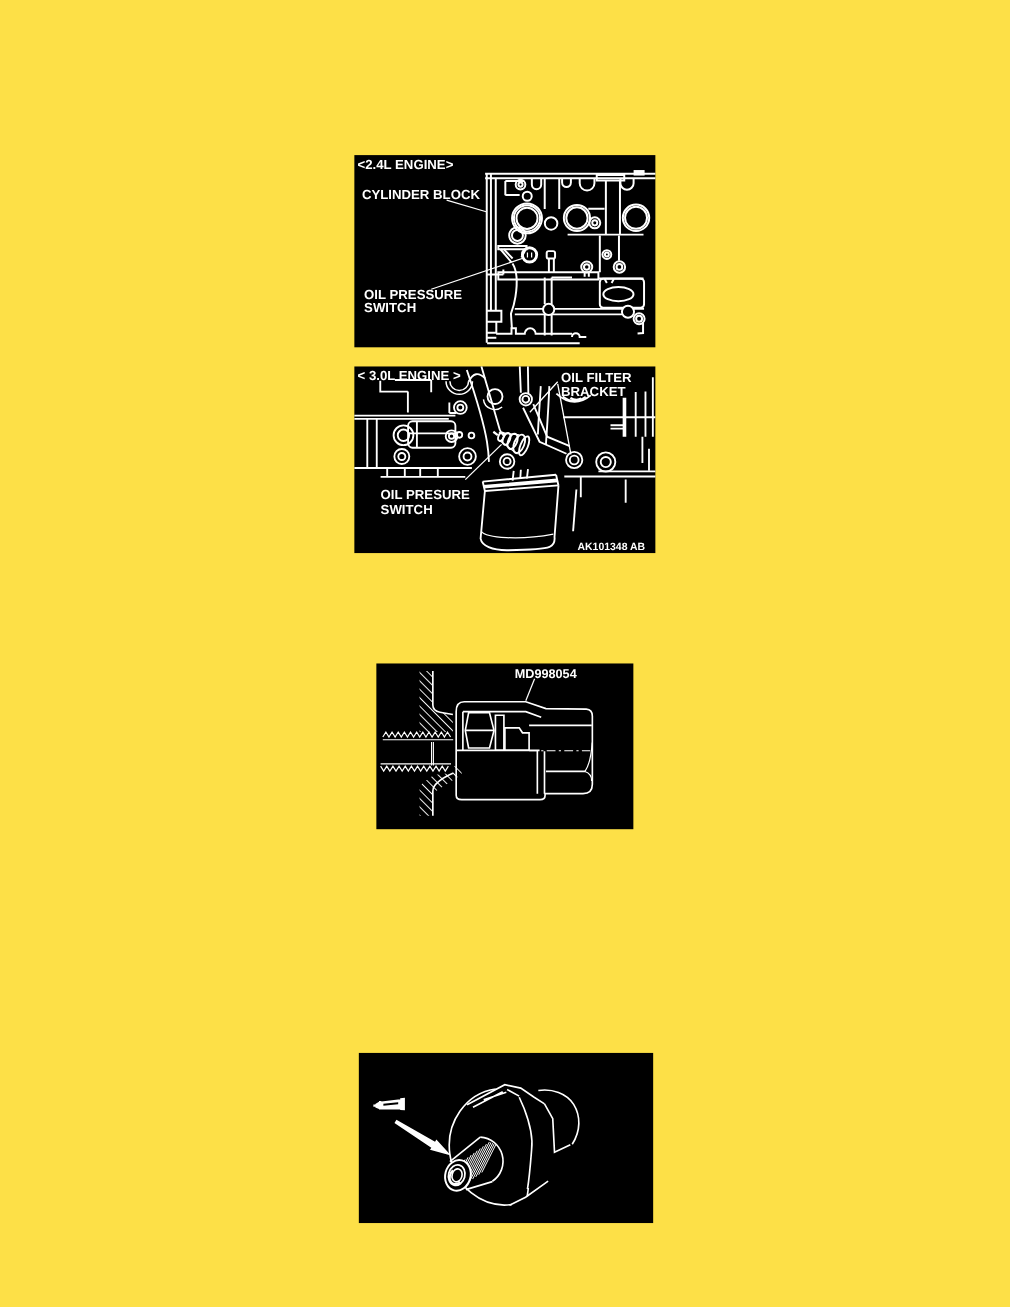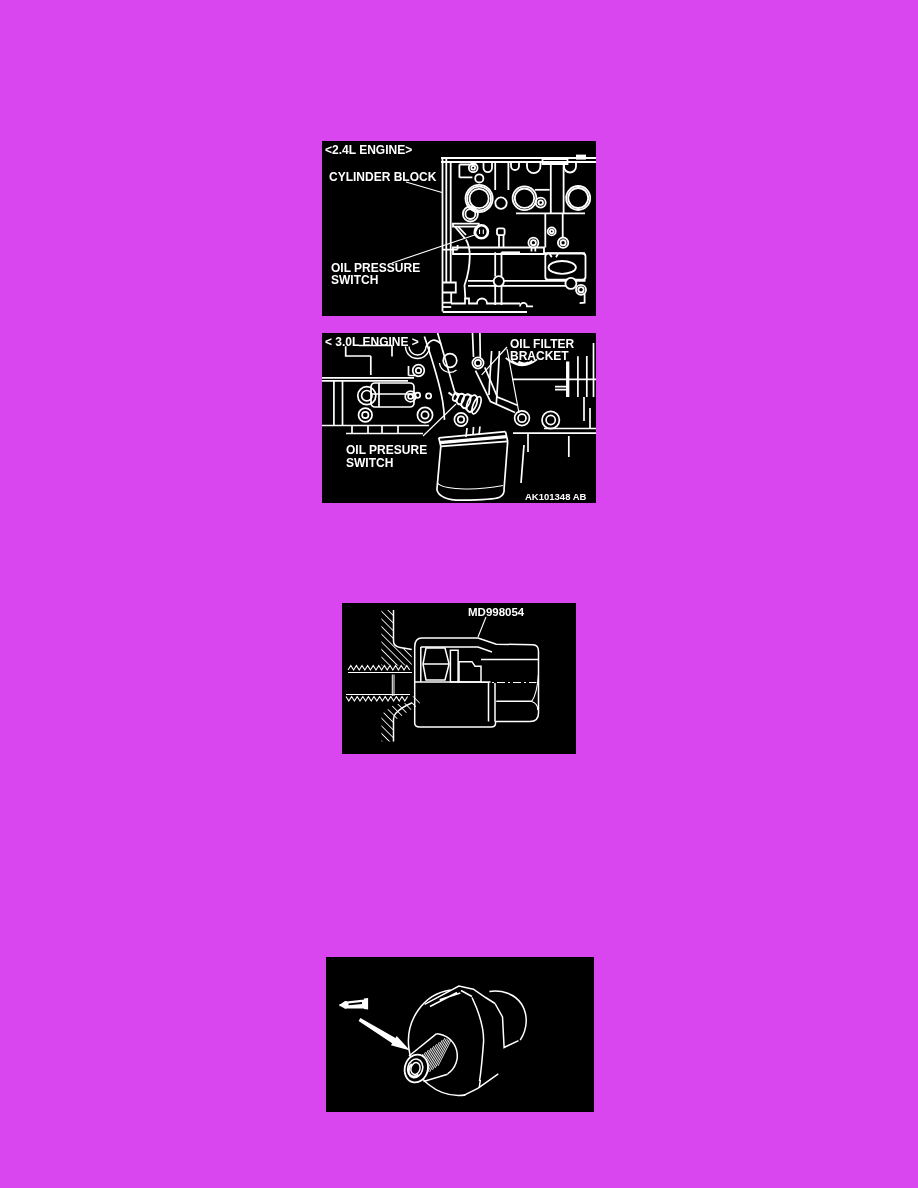--- a/index.html
+++ b/index.html
@@ -1,16 +1,16 @@
 <!DOCTYPE html>
 <html><head>
 <meta charset="utf-8">
 <style>
   html,body{margin:0;padding:0;background:#fff;}
-  #page{position:relative;width:918px;height:1188px;background:#d946ef;overflow:hidden;
+  #page{position:relative;width:918px;height:1188px;background:#fde047;overflow:hidden;
         font-family:"Liberation Sans",sans-serif;}
   .panel{position:absolute;}
 </style>
 </head>
 <body>
 <div id="page">
 
 <svg class="panel" style="left:322px;top:141px" width="274" height="175" viewBox="0 0 274 175">
   <rect width="274" height="175" fill="#000"></rect>
   <g stroke="#fff" stroke-width="1.8" fill="none">

